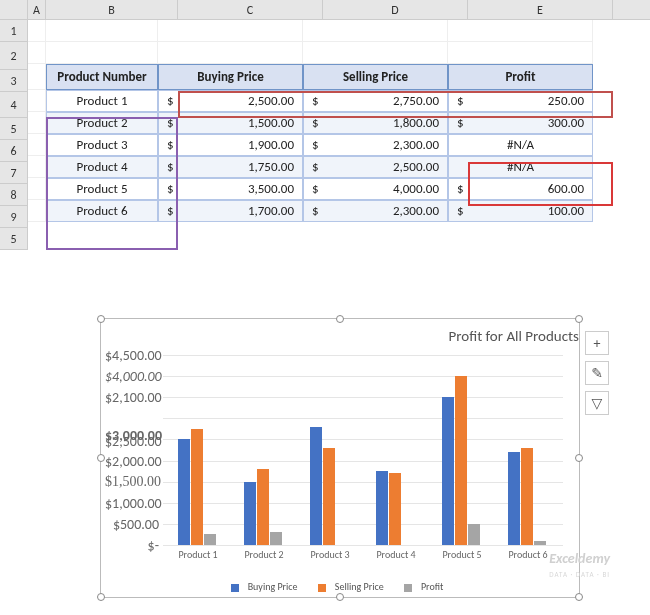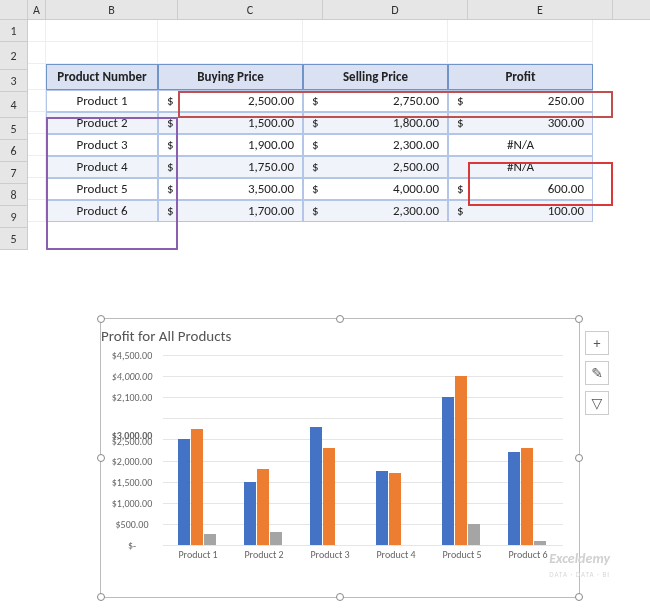--- a/index.html
+++ b/index.html
@@ -30,24 +30,24 @@
 .td.center { text-align: center; }
 .td.money { display: flex; justify-content: space-between; }
 .td.money .dollar { padding-left: 2px; }
 .td.money .val { padding-right: 2px; }
 .na { background: #fff; text-align: center; font-weight: normal; }
 .sel-box { position: absolute; border: 2px solid #3ba83b; pointer-events: none; }
 
 
 .chart-wrap { position: absolute; left: 100px; top: 318px; width: 480px; height: 280px; border: 1px solid #bbb; background: #fff; }
 .chart-handle { position: absolute; width: 8px; height: 8px; background: #fff; border: 1px solid #888; border-radius: 50%; }
-.chart-title { text-align: left; font-size: 15px; color: #555; padding: 8px 0 4px; }
+.chart-title { text-align: right; font-size: 15px; color: #555; padding: 8px 0 4px; }
 .plot { position: absolute; left: 62px; top: 36px; width: 400px; height: 190px; }
 .gridline { position: absolute; left: 0; width: 100%; border-top: 1px solid #e5e5e5; }
-.ytick { position: absolute; left: -58px; width: 54px; text-align: center; font-size: 10px; color: #666; transform: translateY(-50%); }
+.ytick { position: absolute; left: -58px; width: 54px; text-align: right; font-size: 14px; color: #666; transform: translateY(-50%); }
 .group { position: absolute; bottom: 0; width: 60px; }
 .bar { position: absolute; bottom: 0; width: 12px; }
 .bar.b1 { left: 10px; background: #4472c4; }
 .bar.b2 { left: 23px; background: #ed7d31; }
 .bar.b3 { left: 36px; background: #a5a5a5; }
 .xtick { position: absolute; bottom: -16px; width: 60px; text-align: center; font-size: 10px; color: #666; }
 .legend { position: absolute; bottom: 4px; left: 0; right: 0; text-align: center; font-size: 10px; color: #555; }
 .legend span { margin: 0 6px; }
 .legend .sw { display: inline-block; width: 8px; height: 8px; margin-right: 3px; vertical-align: middle; }
 .side-btns { position: absolute; right: -30px; top: 12px; }
@@ -213,21 +213,21 @@
 
   <div class="chart-title">Profit for All Products</div>
   <div class="plot" id="plot">
       <div class="gridline" style="top: 190px;"></div>
       <div class="ytick" style="top: 190px;">$-</div>
       <div class="gridline" style="top: 168.889px;"></div>
       <div class="ytick" style="top: 168.889px;">$500.00</div>
       <div class="gridline" style="top: 147.778px;"></div>
       <div class="ytick" style="top: 147.778px;">$1,000.00</div>
       <div class="gridline" style="top: 126.667px;"></div>
-      <div class="ytick" style="top: 126.667px;">$1,500.00</div>
+      <div class="ytick" style="top: 126.667px; font-family: Liberation Serif, serif;">$1,500.00</div>
       <div class="gridline" style="top: 105.556px;"></div>
       <div class="ytick" style="top: 105.556px;">$2,000.00</div>
       <div class="gridline" style="top: 84.4444px;"></div>
       <div class="ytick" style="top: 86px;">$2,500.00</div>
       <div class="gridline" style="top: 63.3333px;"></div>
       <div class="ytick" style="top: 80px; font-weight: bold;">$3,000.00</div>
       <div class="gridline" style="top: 42.2222px;"></div>
       <div class="ytick" style="top: 42.2222px;">$2,100.00</div>
       <div class="gridline" style="top: 21.1111px;"></div>
       <div class="ytick" style="top: 21.1111px; font-style: italic;">$4,000.00</div>
@@ -261,20 +261,25 @@
         <div class="bar b3" style="height: 21.1111px;"></div>
         <div class="xtick">Product 5</div>
       </div>
       <div class="group" style="left: 335px;">
         <div class="bar b1" style="height: 92.8889px;"></div>
         <div class="bar b2" style="height: 97.1111px;"></div>
         <div class="bar b3" style="height: 4.22222px;"></div>
         <div class="xtick">Product 6</div>
       </div>
     </div>
+  <div class="legend">
+    <span><i class="sw" style="background:#4472c4"></i><span>Buying Price</span></span>
+    <span><i class="sw" style="background:#ed7d31"></i><span>Selling Price</span></span>
+    <span><i class="sw" style="background:#a5a5a5"></i><span>Profit</span></span>
+  </div>
   <div class="side-btns">
     <div class="side-btn">
         <span>+</span>
       </div>
     <div class="side-btn">
         <span>✎</span>
       </div>
     <div class="side-btn">
         <span>▽</span>
       </div>

